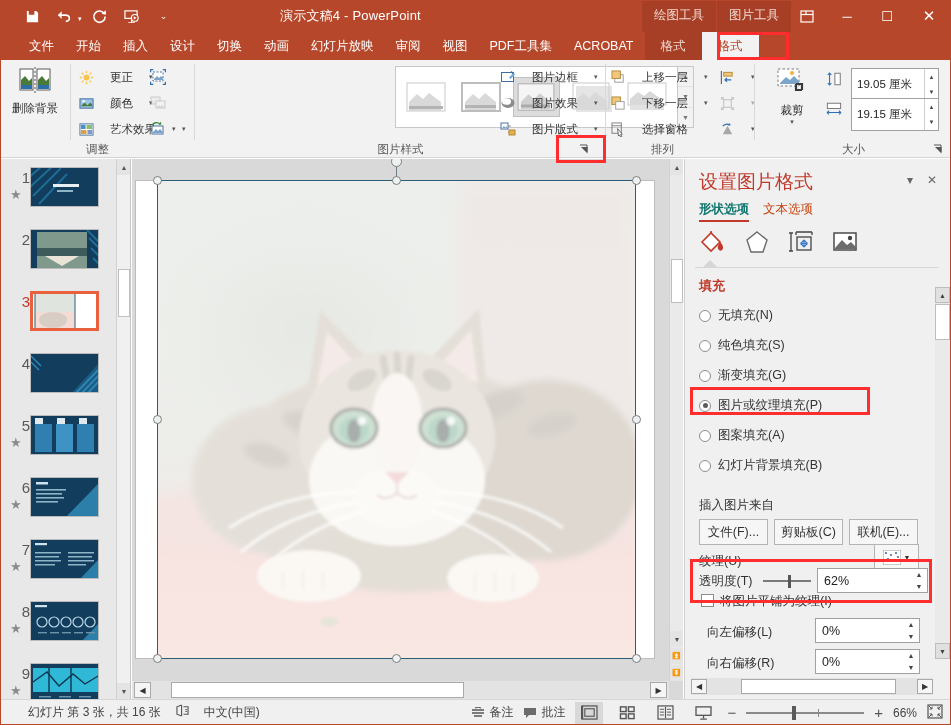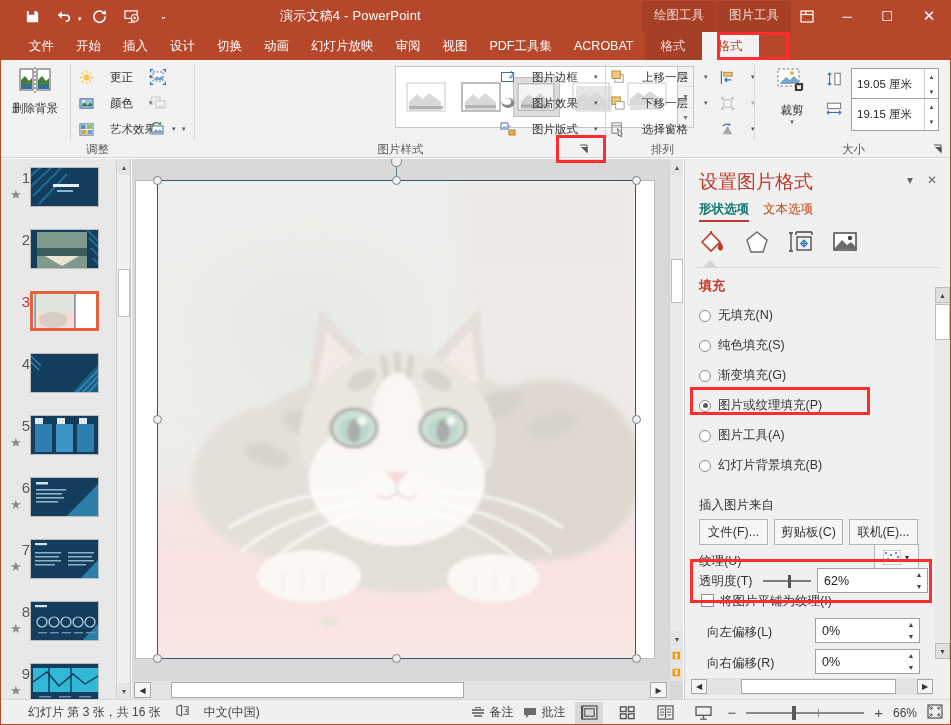--- a/index.html
+++ b/index.html
@@ -1059,21 +1059,21 @@
     <div class="radio-row" style="top:208px;">
       <span class="radio"></span>
       <span>渐变填充(G)</span>
     </div>
     <div class="radio-row" style="top:238px;">
       <span class="radio on"></span>
       <span>图片或纹理填充(P)</span>
     </div>
     <div class="radio-row" style="top:268px;">
       <span class="radio"></span>
-      <span>图片工具(A)</span>
+      <span>图案填充(A)</span>
     </div>
     <div class="radio-row" style="top:298px;">
       <span class="radio"></span>
       <span>幻灯片背景填充(B)</span>
     </div>
 
     <div class="sub-label" style="top:338px;">插入图片来自</div>
 
     <div class="pbtn" style="left:14px; top:360px; width:69px;">文件(F)...</div>
     <div class="pbtn" style="left:89px; top:360px; width:69px;">剪贴板(C)</div>

